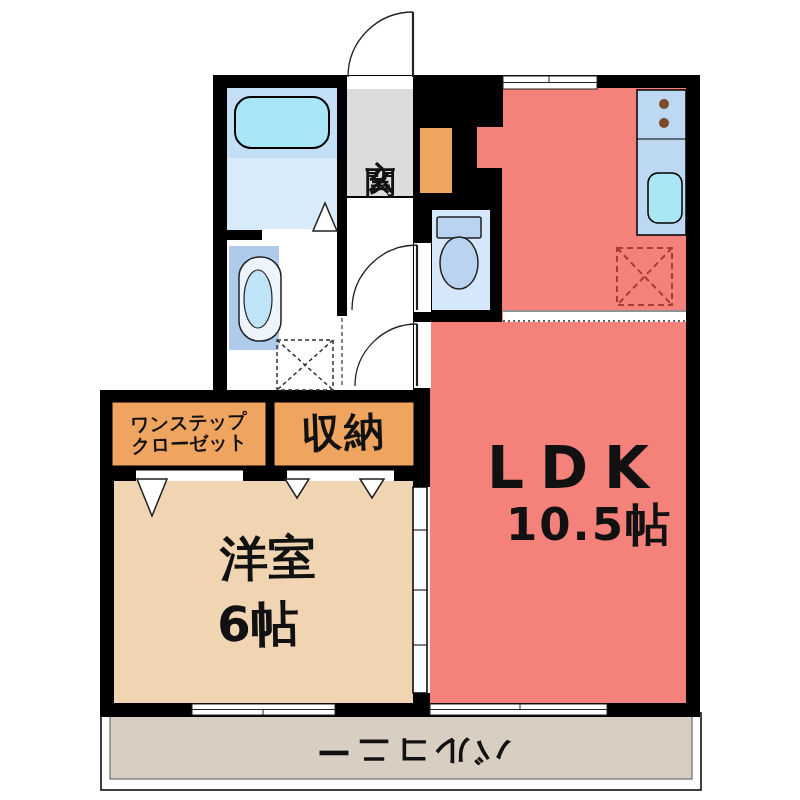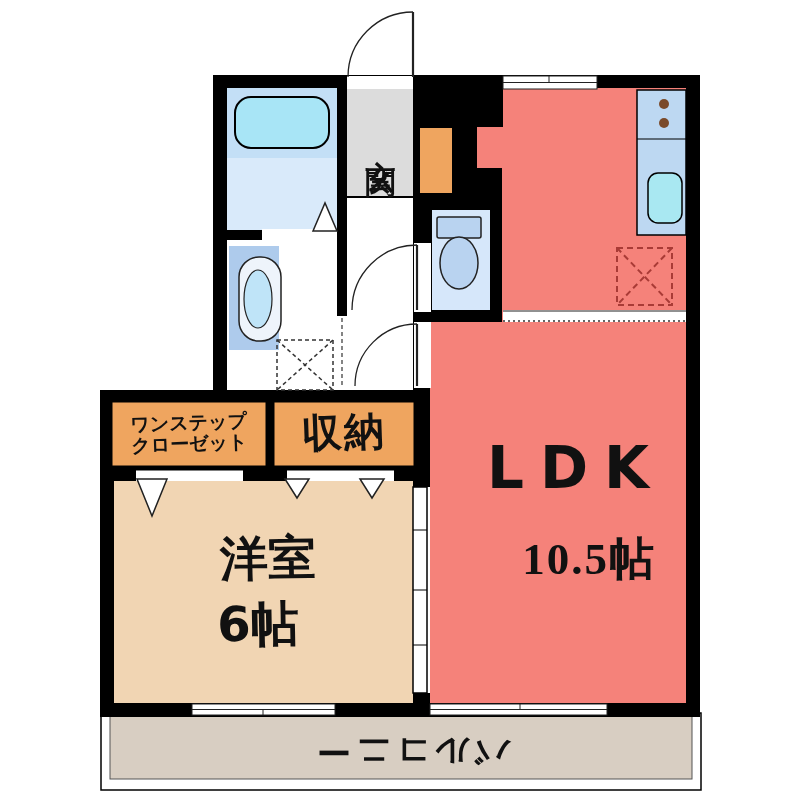--- a/index.html
+++ b/index.html
@@ -171,17 +171,17 @@
   <div class="lbl lbl-genkan" style="left:381px;top:144px;">玄関</div>
 
   <div class="lbl lbl-closet" style="left:189px;top:433px;"><span>ワンステップ</span><br><span>クローゼット</span></div>
 
   <div class="lbl lbl-storage" style="left:344px;top:432px;">収納</div>
 
   <div class="lbl lbl-room-big" style="left:268px;top:558px;">洋室</div>
   <div class="lbl lbl-room-big" style="left:258px;top:624px;">6帖</div>
 
   <div class="lbl lbl-ldk" style="left:576px;top:469px;">LDK</div>
-  <div class="lbl lbl-ldk-size" style="left:589px;top:560px;font-family:Liberation Serif, serif;">10.5帖</div>
+  <div class="lbl lbl-ldk-size" style="left:589px;top:525px;">10.5帖</div>
 
   <div class="lbl lbl-balcony" style="left:411px;top:751px;">バルコニー</div>
 
 </div>
 
 </body></html>

